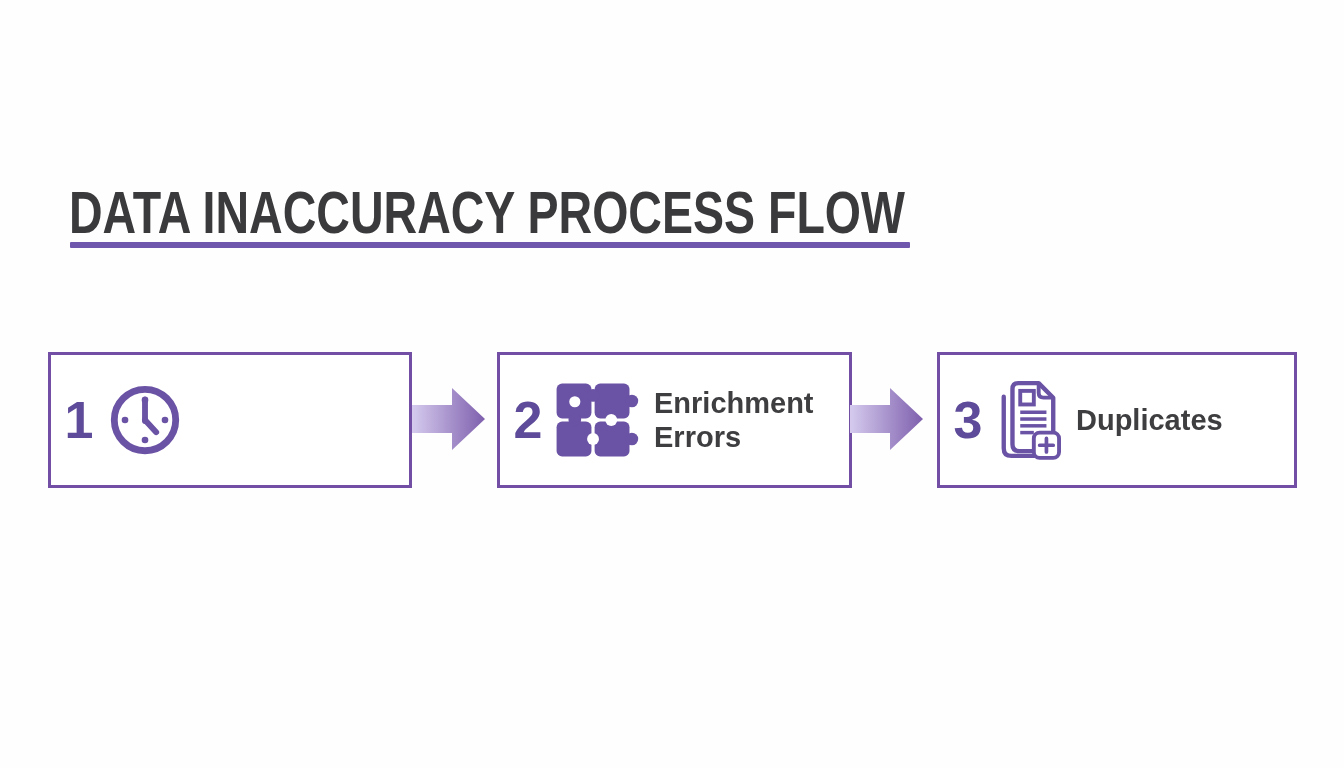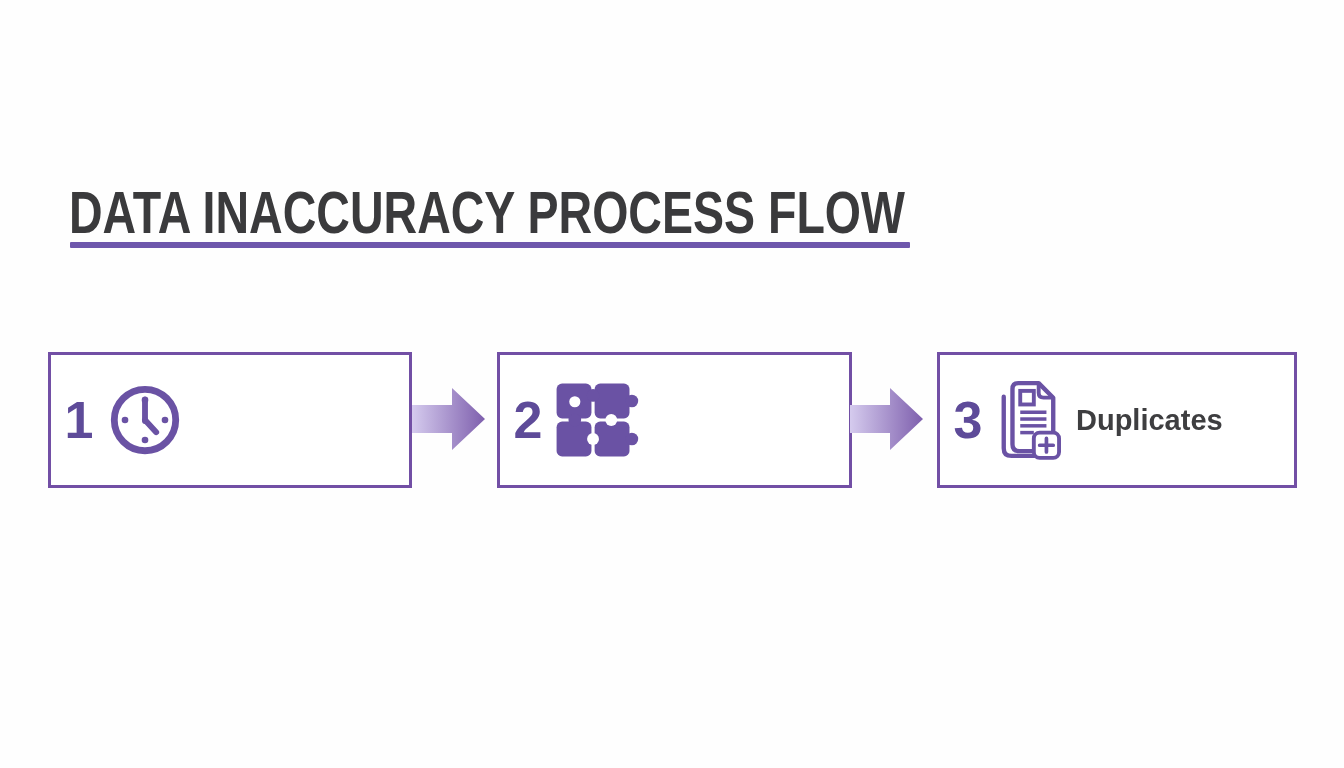--- a/index.html
+++ b/index.html
@@ -134,20 +134,21 @@
         <rect class="icon-fill" x="50" y="50" width="44" height="44" rx="7"></rect>
         <circle class="icon-fill" cx="48" cy="17" r="8"></circle>
         <circle class="icon-fill" cx="25" cy="48" r="8"></circle>
         <circle class="icon-fill" cx="97" cy="24" r="8"></circle>
         <circle class="icon-fill" cx="97" cy="72" r="8"></circle>
         <circle class="icon-white" cx="48" cy="72" r="7.5"></circle>
         <circle class="icon-white" cx="71" cy="48" r="7.5"></circle>
         <circle class="icon-white" cx="25" cy="25" r="7"></circle>
       </svg>
     </span>
+    <span class="step-label">Enrichment Errors</span>
   </div>
 
   <svg class="flow-arrow arrow-2" viewBox="0 0 73 62">
     <defs>
       <linearGradient id="arrowGrad2" x1="0" y1="0" x2="1" y2="0">
         <stop class="grad-start" offset="0"></stop>
         <stop class="grad-end" offset="1"></stop>
       </linearGradient>
     </defs>
     <polygon points="0,17 40,17 40,0 73,31 40,62 40,45 0,45" fill="url(#arrowGrad2)"></polygon>

